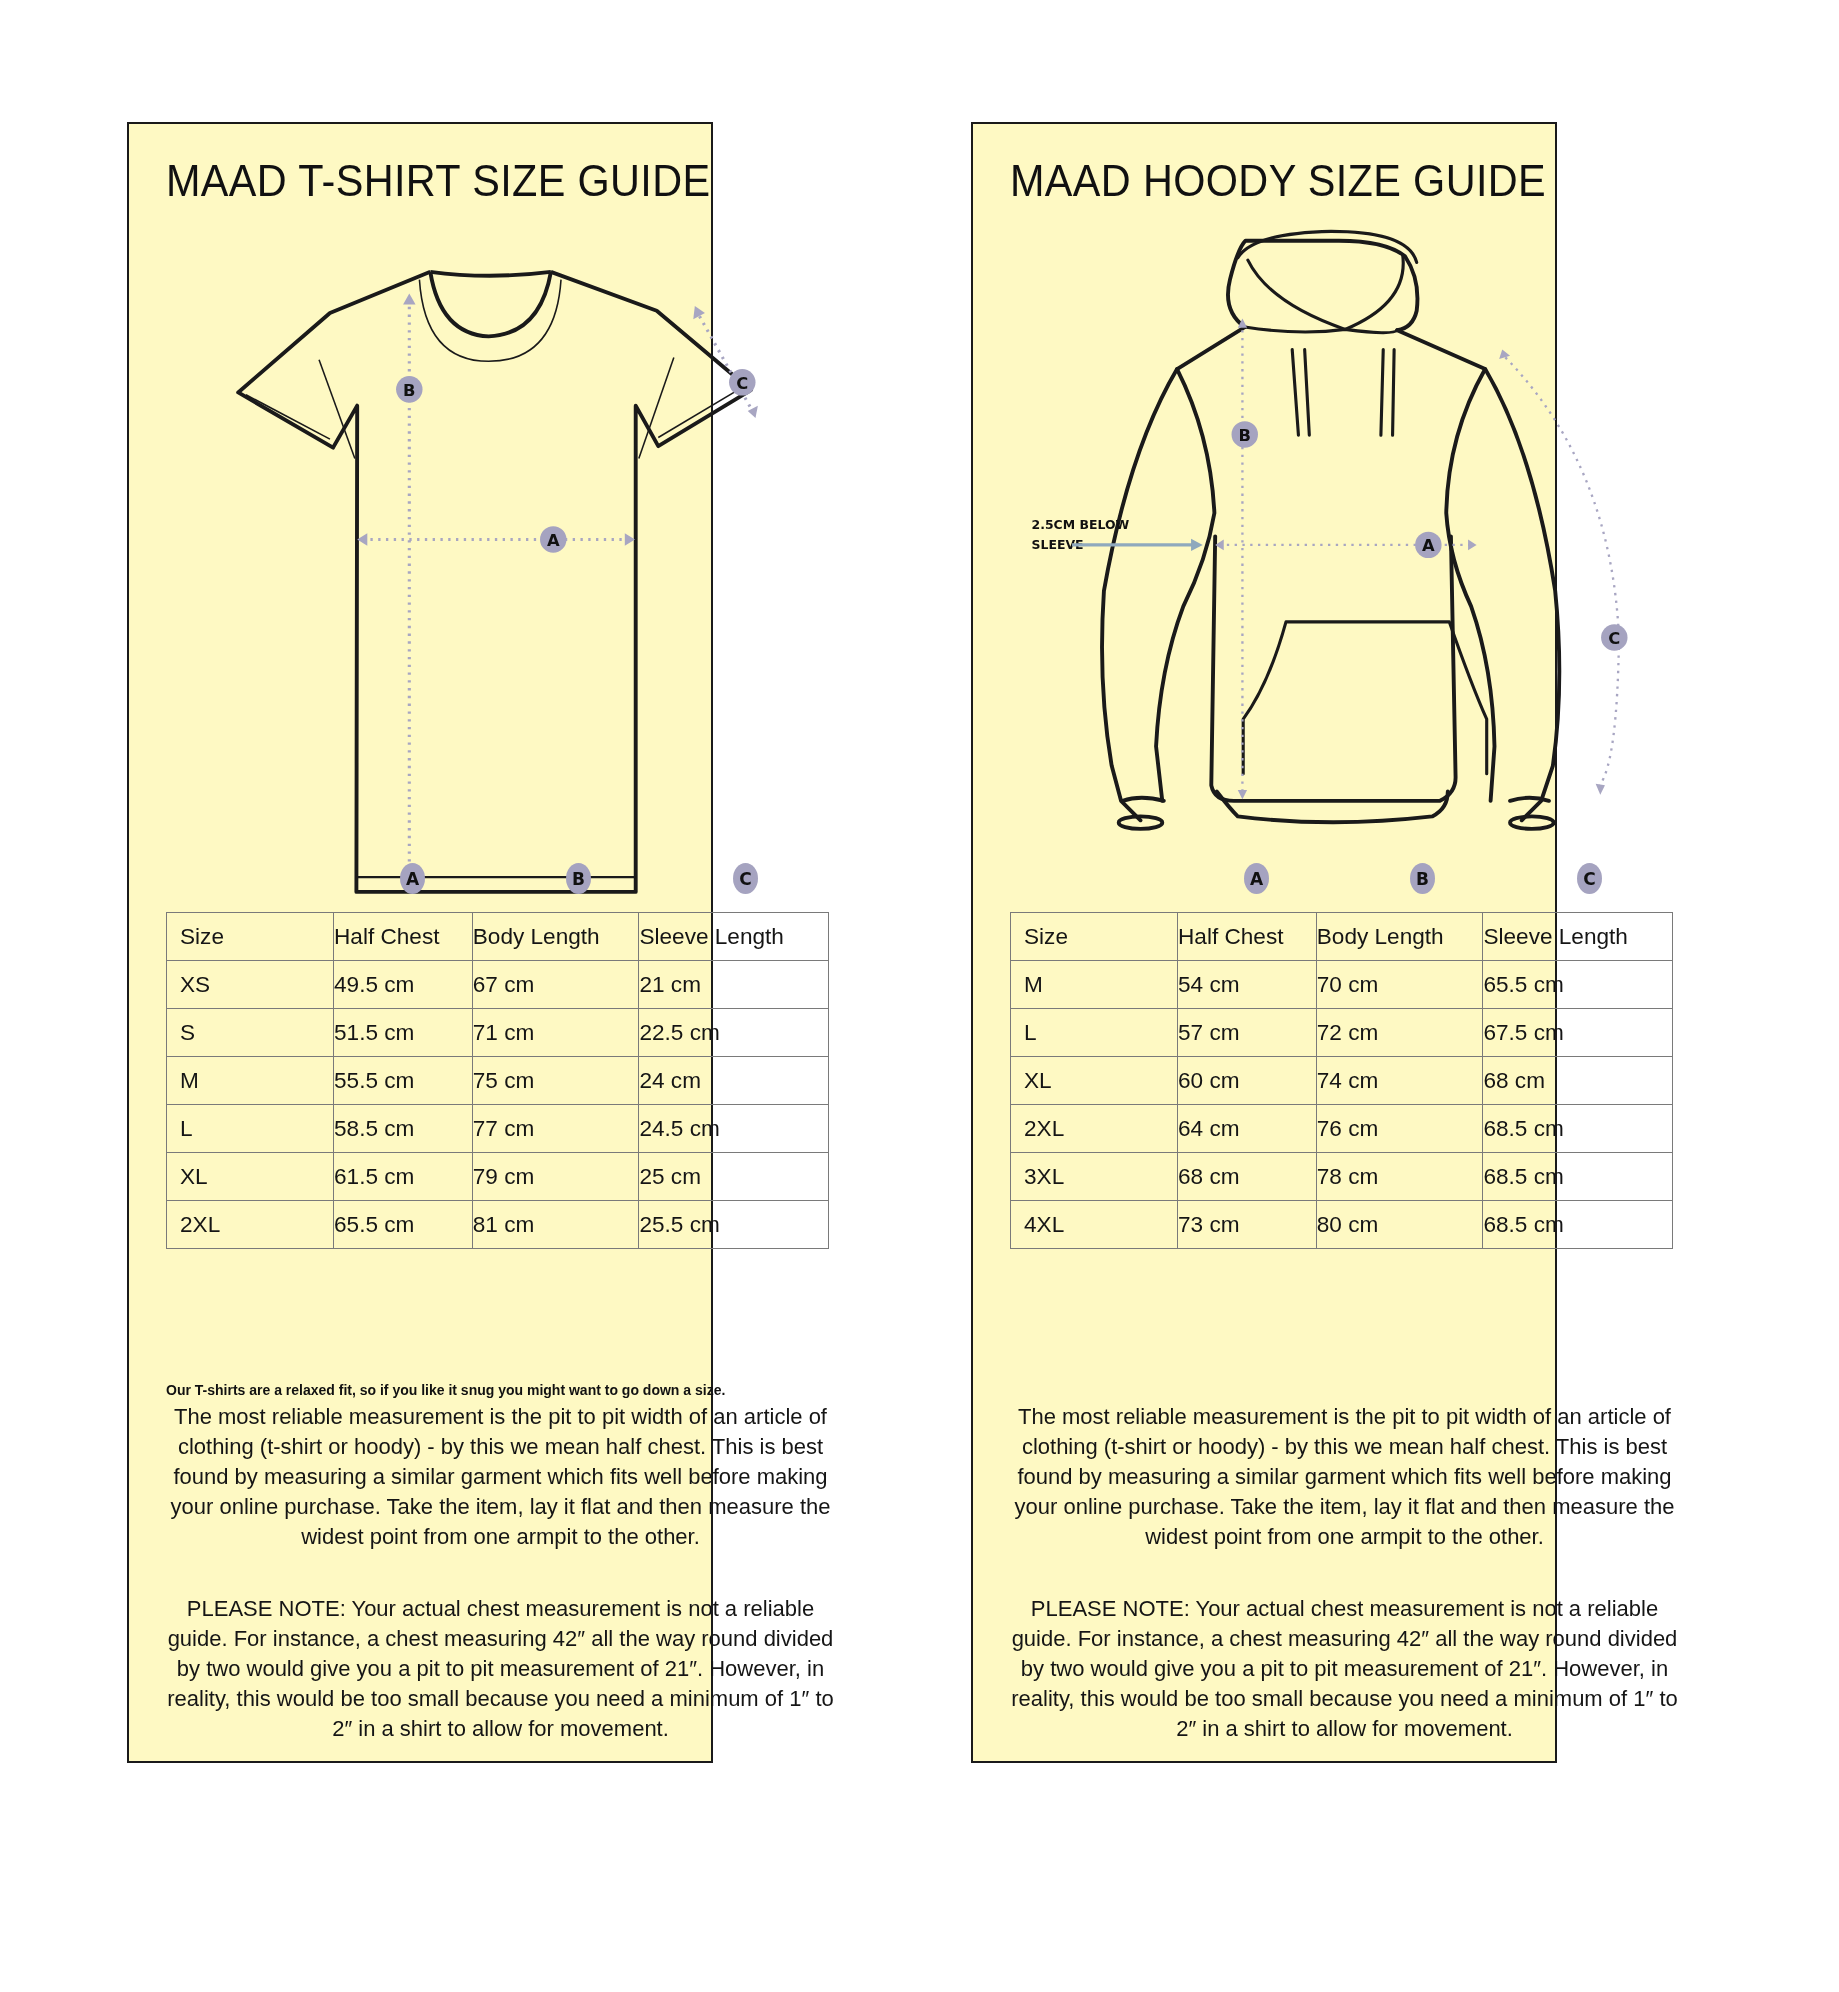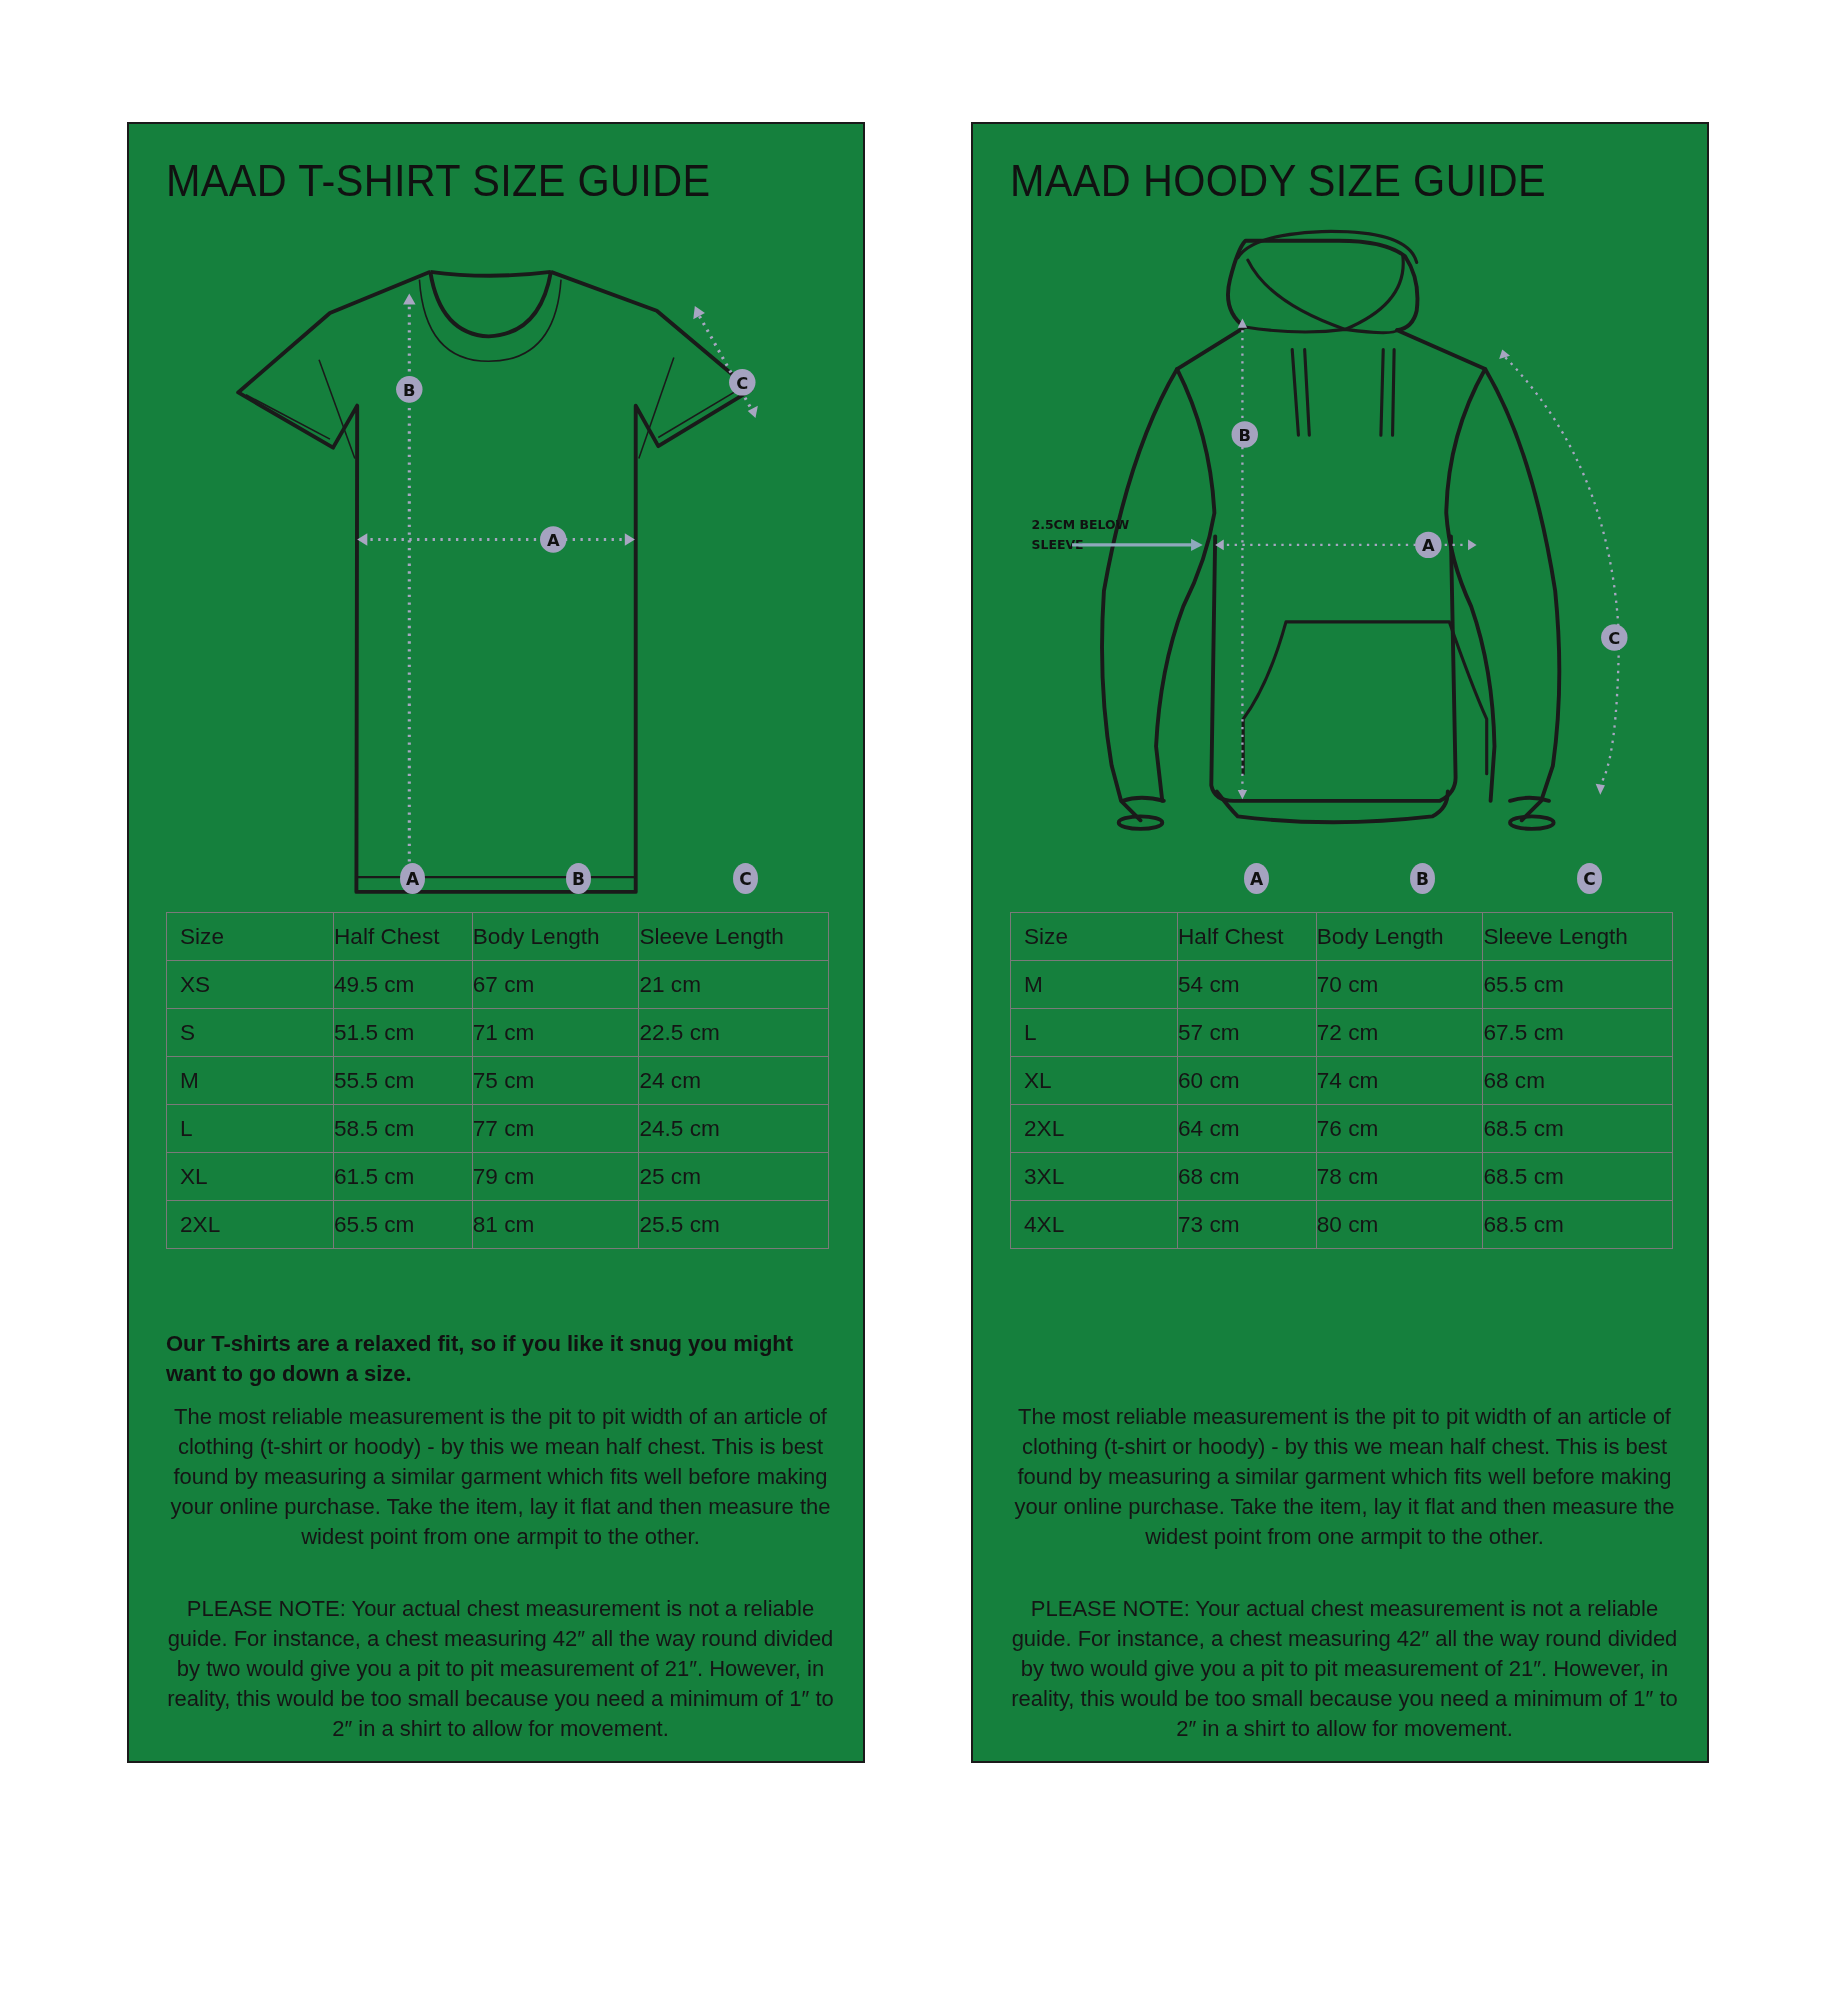--- a/index.html
+++ b/index.html
@@ -1,37 +1,37 @@
 <!DOCTYPE html>
 <html style="font-size:12.5px"><head>
 <meta charset="utf-8">
 <style>
   html, body { margin: 0; padding: 0; background: #ffffff; }
   body { width: 1839px; height: 1992px; position: relative; overflow: hidden;
          font-family: "Liberation Sans", "DejaVu Sans", sans-serif; color: #111; }
-  .panel { position: absolute; top: 122px; width: 738px; height: 1641px;
-           border: 2.3px solid #1a1a1a; box-sizing: border-box; background: #15803d; }
+  .panel { position: absolute; top: 122px; width: 586px; height: 1641px;
+           border: 2.3px solid #1a1a1a; box-sizing: border-box; background: #fef9c3; }
   .panel.left { left: 127px; }
   .panel.right { left: 971px; }
   .title { position: absolute; left: 37px; top: 31px; font-size: 45px; font-weight: 400;
            letter-spacing: 0.4px; color: #111; white-space: nowrap;
            transform: scaleX(0.92); transform-origin: left center; }
   .illus { position: absolute; left: 0; top: 0; width: 738px; height: 778px; }
   .badges { position: absolute; left: 37px; top: 739px; width: 663px; height: 39px; }
   .badge { position: absolute; top: 0; width: 25px; height: 31px; border-radius: 50%;
            background: #a5a3c0; color: #111; font-weight: 700; font-size: 17px;
            display: flex; align-items: center; justify-content: center;
            font-family: "DejaVu Sans", sans-serif; }
   table.size { position: absolute; left: 37px; top: 788px; width: 663px;
                border-collapse: collapse; }
   table.size td { border: 1.6px solid #7a7a7a; height: 47px; font-size: 22.6px;
                   text-align: left; padding: 0; color: #151515; }
   table.size td:first-child { text-align: left; padding-left: 13px; width: 153px; }
-  .note-bold { position: absolute; left: 37px; top: 1205px; width: 669px;
-               font-size: 22px; font-weight: 700; line-height: 30px; color: #111; }
+  .note-bold { position: absolute; left: 37px; top: 1251px; width: 669px;
+               font-size: 14px; font-weight: 700; line-height: 30px; color: #111; }
   .note { position: absolute; left: 37px; width: 669px; font-size: 22px;
           line-height: 30px; color: #151515; text-align: center; }
   .note.p1 { top: 1278px; }
   .note.p2 { top: 1470px; }
   svg text { font-family: "DejaVu Sans", sans-serif; }
 </style>
 </head>
 <body>
 
 <div class="panel left">

